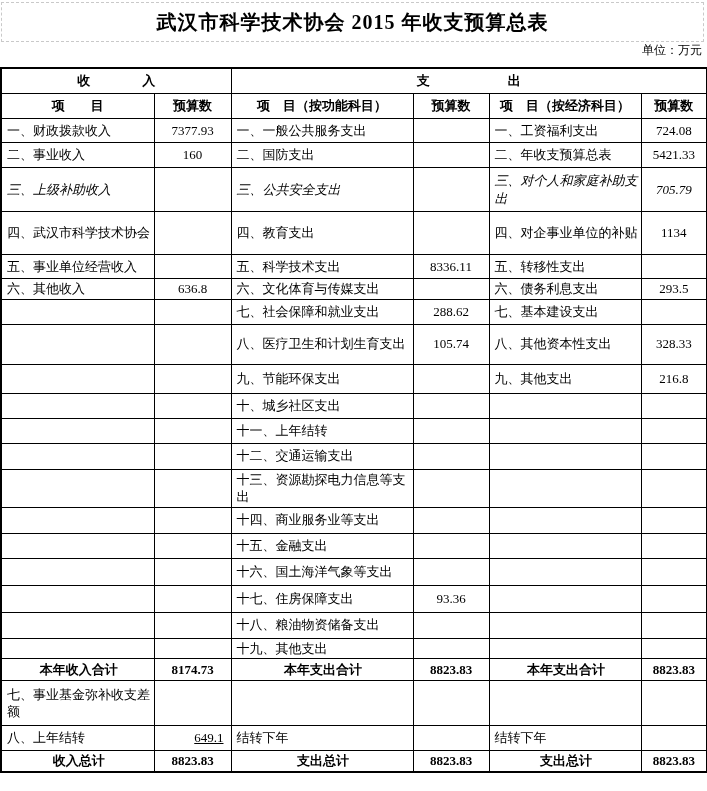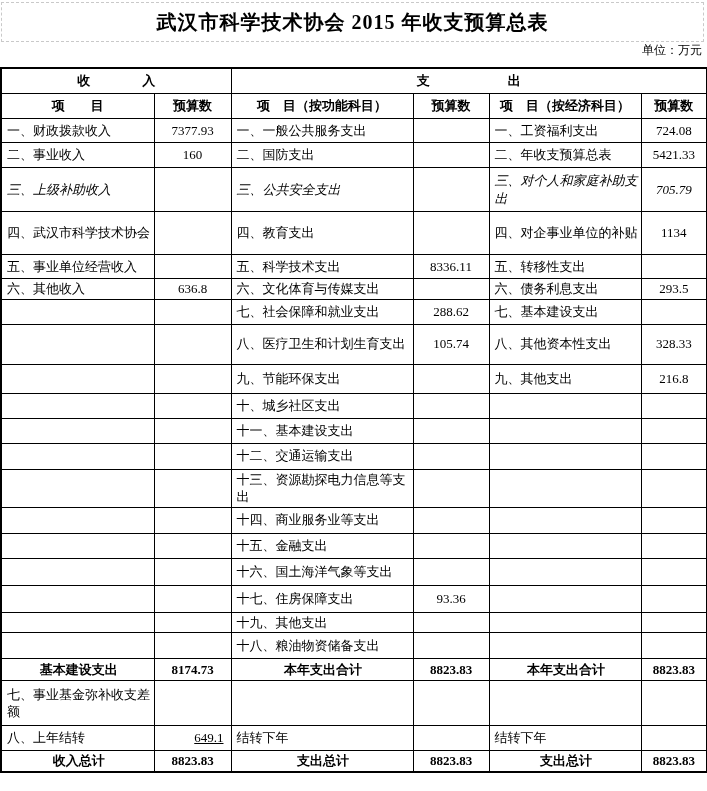--- a/index.html
+++ b/index.html
@@ -148,21 +148,21 @@
           <td class="item"></td>
           <td class="num"></td>
           <td class="item">十、城乡社区支出</td>
           <td class="num"></td>
           <td class="item"></td>
           <td class="num"></td>
         </tr>
         <tr style="height: 25px;">
           <td class="item"></td>
           <td class="num"></td>
-          <td class="item">十一、基本建设支出</td>
+          <td class="item">十一、上年结转</td>
           <td class="num"></td>
           <td class="item"></td>
           <td class="num"></td>
         </tr>
         <tr style="height: 26px;">
           <td class="item"></td>
           <td class="num"></td>
           <td class="item">十二、交通运输支出</td>
           <td class="num"></td>
           <td class="item"></td>
@@ -201,38 +201,38 @@
           <td class="num"></td>
         </tr>
         <tr style="height: 27px;">
           <td class="item"></td>
           <td class="num"></td>
           <td class="item">十七、住房保障支出</td>
           <td class="num">93.36</td>
           <td class="item"></td>
           <td class="num"></td>
         </tr>
+        <tr style="height: 26px;">
+          <td class="item"></td>
+          <td class="num"></td>
+          <td class="item">十八、粮油物资储备支出</td>
+          <td class="num"></td>
+          <td class="item"></td>
+          <td class="num"></td>
+        </tr>
         <tr style="height: 20px;">
           <td class="item"></td>
           <td class="num"></td>
           <td class="item">十九、其他支出</td>
           <td class="num"></td>
           <td class="item"></td>
           <td class="num"></td>
         </tr>
-        <tr style="height: 26px;">
-          <td class="item"></td>
-          <td class="num"></td>
-          <td class="item">十八、粮油物资储备支出</td>
-          <td class="num"></td>
-          <td class="item"></td>
-          <td class="num"></td>
-        </tr>
         <tr class="tot" style="height: 22px;">
-          <td class="item">基本建设支出</td>
+          <td class="item">本年收入合计</td>
           <td class="num">8174.73</td>
           <td class="item">本年支出合计</td>
           <td class="num">8823.83</td>
           <td class="item">本年支出合计</td>
           <td class="num">8823.83</td>
         </tr>
         <tr style="height: 45px;">
           <td class="item">七、事业基金弥补收支差额</td>
           <td class="num"></td>
           <td class="item"></td>

